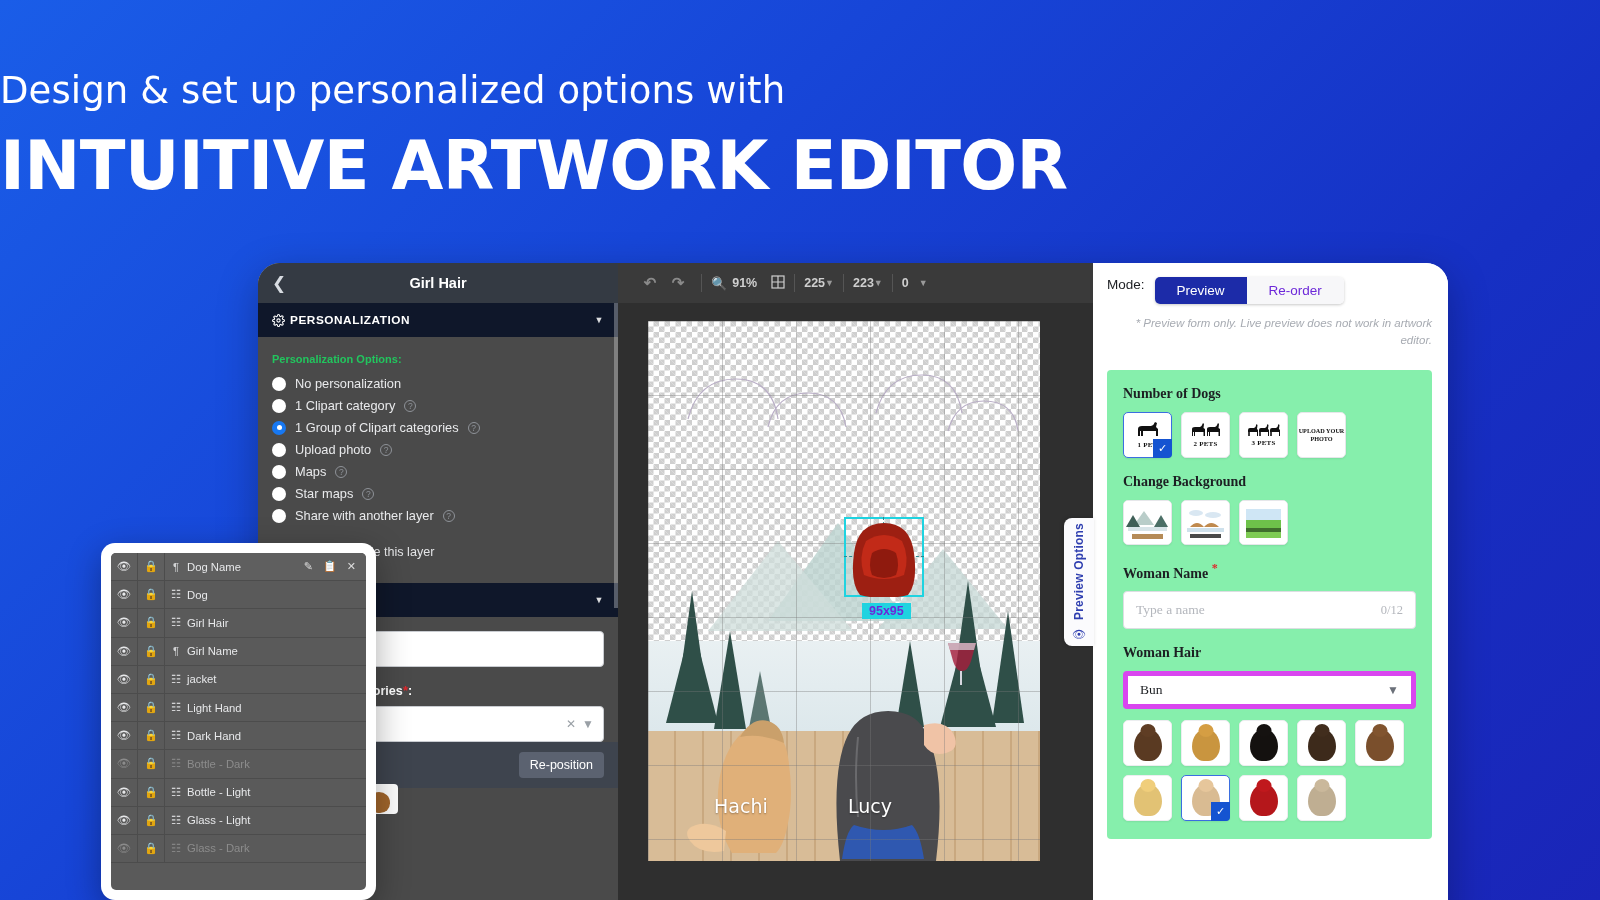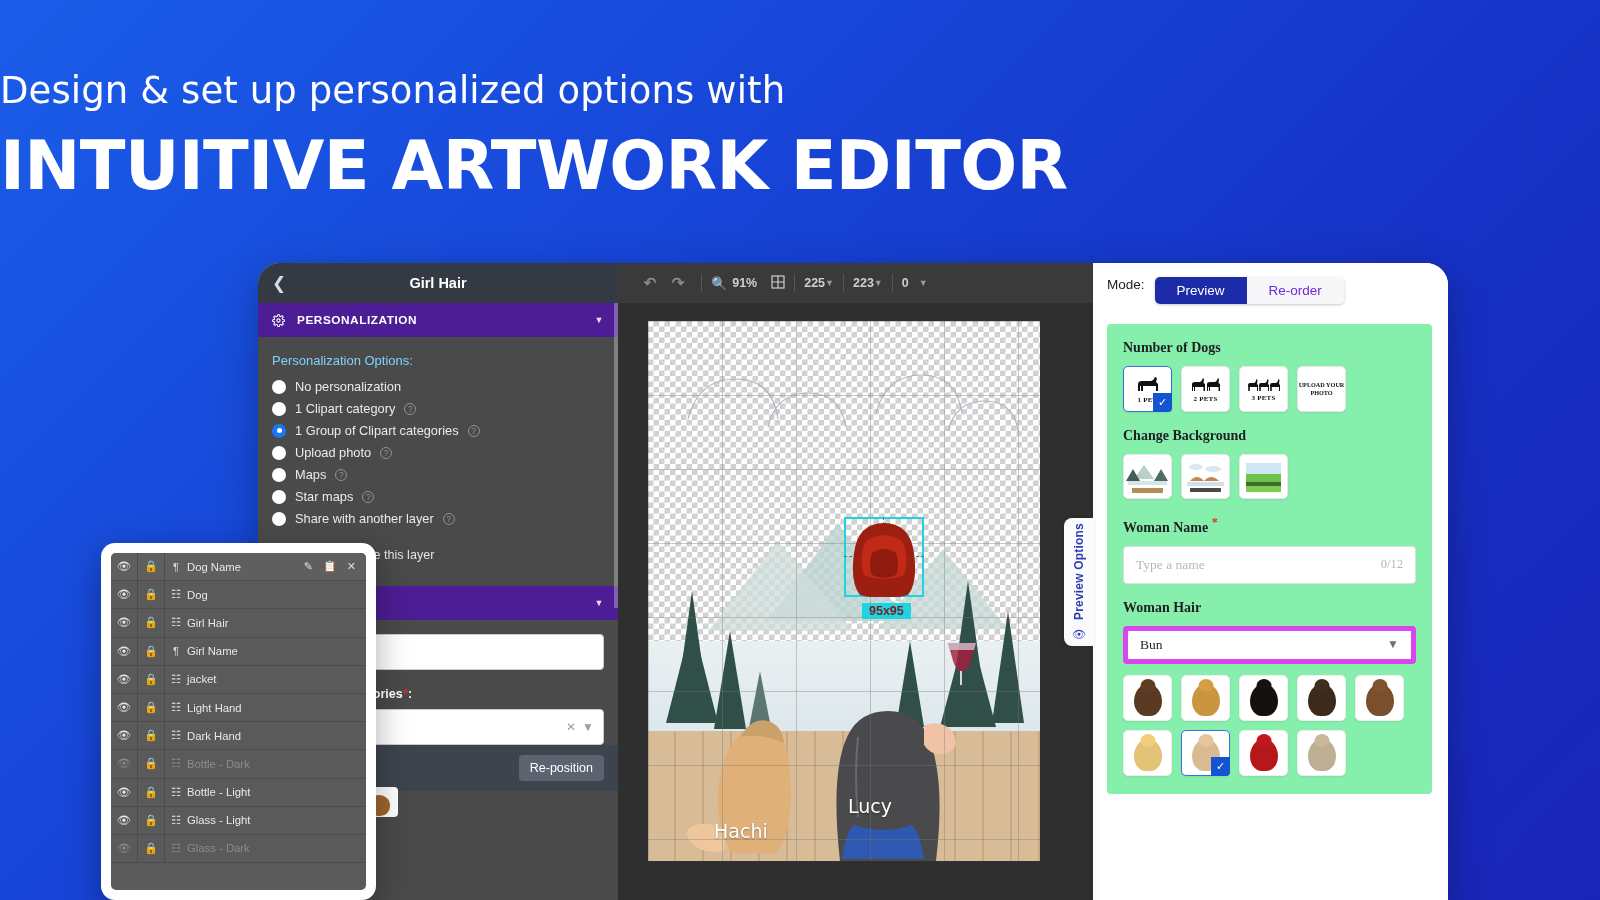--- a/index.html
+++ b/index.html
@@ -34,28 +34,28 @@
   .lp-header {
     height: 40px; background: #343a43; display: flex; align-items: center;
     padding: 0 14px; position: relative;
   }
   .lp-back { color: #d8dce2; font-size: 17px; line-height: 1; cursor: pointer; }
   .lp-title {
     position: absolute; left: 0; right: 0; text-align: center;
     color: #ffffff; font-size: 14.5px; font-weight: 700; pointer-events: none;
   }
   .sect-bar {
-    height: 34px; background: #4c1d95; display: flex; align-items: center;
-    padding: 0 14px; gap: 12px; color: #ffffff;
+    height: 34px; background: #0f172a; display: flex; align-items: center;
+    padding: 0 14px; gap: 5px; color: #ffffff;
     font-size: 11.8px; font-weight: 700; letter-spacing: .55px;
   }
   .sect-bar .caret { margin-left: auto; font-size: 9px; opacity: .85; }
   .gear { width: 13px; height: 13px; flex: none; }
   .lp-body { padding: 16px 14px 0 14px; }
-  .lp-label { color: #7dd3fc; font-size: 13px; font-weight: 400; margin-bottom: 11px; }
+  .lp-label { color: #22c55e; font-size: 11px; font-weight: 700; margin-bottom: 11px; }
   .radio-row { display: flex; align-items: center; gap: 9px; margin-bottom: 7px; }
   .radio {
     width: 14px; height: 14px; border-radius: 50%; background: #ffffff; flex: none;
     display: flex; align-items: center; justify-content: center; cursor: pointer;
   }
   .radio.on { background: #1778f2; }
   .radio.on::after { content: ""; width: 5px; height: 5px; border-radius: 50%; background: #fff; }
   .radio-row span.txt { color: #e9eaec; font-size: 12.8px; }
   .qmark {
     width: 12px; height: 12px; border-radius: 50%; border: 1px solid #8e9298;
@@ -121,21 +121,21 @@
   .grid-ov { position: absolute; inset: 0; pointer-events: none;
     background-image:
       linear-gradient(to right, rgba(120,120,120,.38) 1px, transparent 1px),
       linear-gradient(to bottom, rgba(120,120,120,.38) 1px, transparent 1px);
     background-size: 74px 74px; }
   .sel-box { position: absolute; left: 196px; top: 196px; width: 80px; height: 80px;
     border: 2px solid #1fd3e0; }
   .sel-box::before, .sel-box::after { content: ""; position: absolute; background: none; }
   .sel-cross-h { position: absolute; left: 196px; top: 235px; width: 80px; border-top: 1px dashed #2a8a90; }
   .sel-cross-v { position: absolute; left: 235px; top: 196px; height: 80px; border-left: 1px dashed #2a8a90; }
-  .sel-dim { position: absolute; left: 214px; top: 282px; background: #1fd3e0; color: #7f1d1d;
+  .sel-dim { position: absolute; left: 214px; top: 282px; background: #1fd3e0; color: #6d28d9;
     font-size: 12.5px; font-weight: 700; padding: 1px 7px; }
   .nm { position: absolute; color: #ffffff; font-size: 19px; font-family: "DejaVu Sans", sans-serif;
     text-shadow: 0 1px 2px rgba(0,0,0,.35); }
 
   
   .pv-tab {
     position: absolute; right: -1px; top: 255px; width: 30px; height: 128px;
     background: #fbfbfd; border-radius: 8px 0 0 8px; display: flex; flex-direction: column;
     align-items: center; justify-content: center; gap: 8px; cursor: pointer;
     box-shadow: -1px 0 4px rgba(0,0,0,.18); z-index: 5;
@@ -399,38 +399,39 @@
       <div class="sel-cross-h"></div>
       <div class="sel-cross-v"></div>
 
       <svg width="76" height="76" style="position:absolute;left:198px;top:200px">
         <path d="M38 2 q26 0 30 30 q4 30-6 42 q-24 6-48 0 q-10-12-6-42 q4-30 30-30Z" fill="#9d1f12"></path>
         <path d="M20 20 q18-12 36 0 q8 16 2 34 q-20 8-40 0 q-6-18 2-34Z" fill="#c22a18"></path>
         <path d="M26 32 q12-8 24 0 q4 12 0 22 q-12 6-24 0 q-4-10 0-22Z" fill="#8f1a0e"></path>
       </svg>
       <div class="sel-dim">95x95</div>
 
-      <div class="nm" style="left:66px;top:499px">Hachi</div>
+      <div class="nm" style="left:66px;top:474px">Hachi</div>
       <div class="nm" style="left:200px;top:474px">Lucy</div>
     </div>
 
     <div class="pv-tab">
       <span class="lbl">Preview Options</span>
       <span class="eye">👁</span>
     </div>
   </div>
 
   <div class="right-panel">
     <div class="mode-row">
       <span class="mode-lbl">Mode:</span>
       <div class="seg">
         <div class="on">Preview</div>
         <div class="off">Re-order</div>
       </div>
     </div>
+    <div class="note">* Preview form only. Live preview does not work in artwork editor.</div>
 
     <div class="form-card">
 
       <div class="fld-title">Number of Dogs</div>
       <div class="tiles">
         <div class="tile sel">
           <svg width="28" height="20" viewBox="0 0 28 20">
             <path d="M4 16 L4 9 Q4 6 8 6 L17 6 Q20 5 21 2 L23 3 L22 7 L24 9 L24 16 L22 16 L22 11 L9 11 L9 16 L7 16 L7 11 L6 11 L6 16 Z" fill="#111"></path>
           </svg>
           <span class="cap">1 PET</span>

